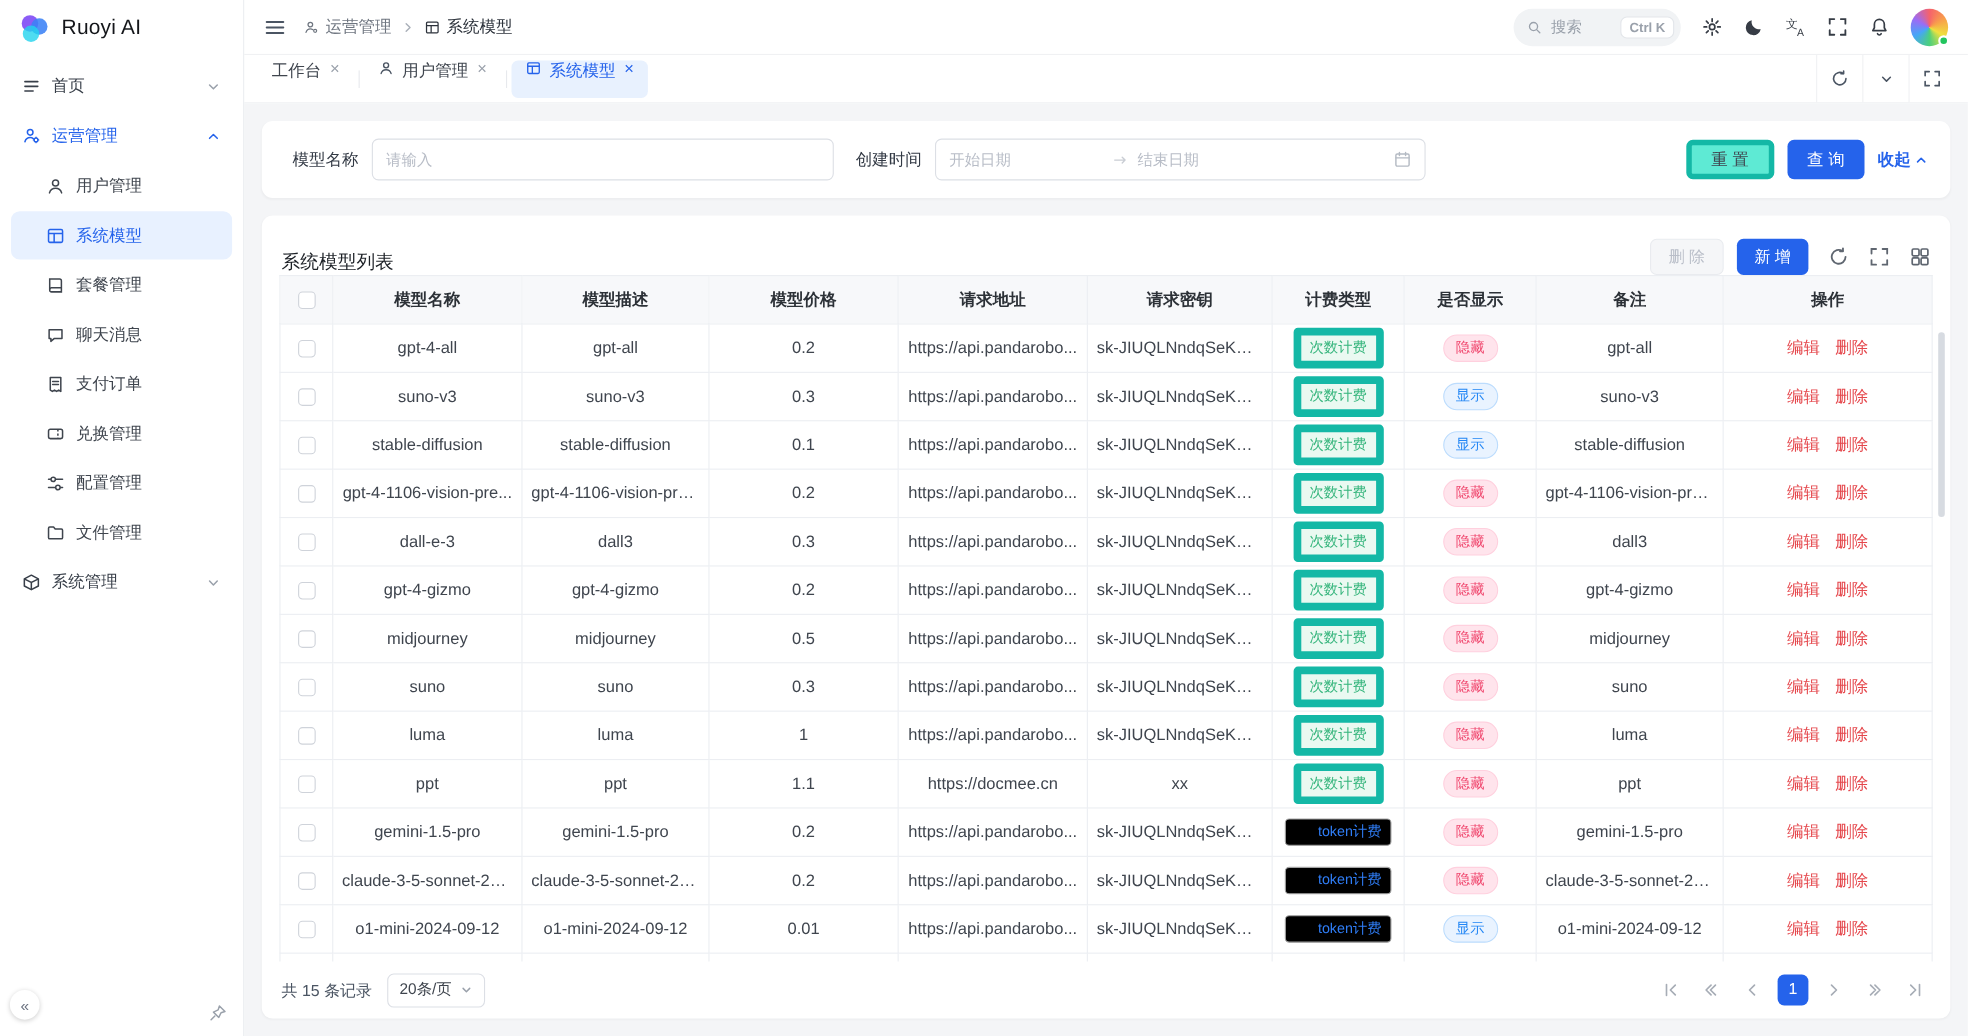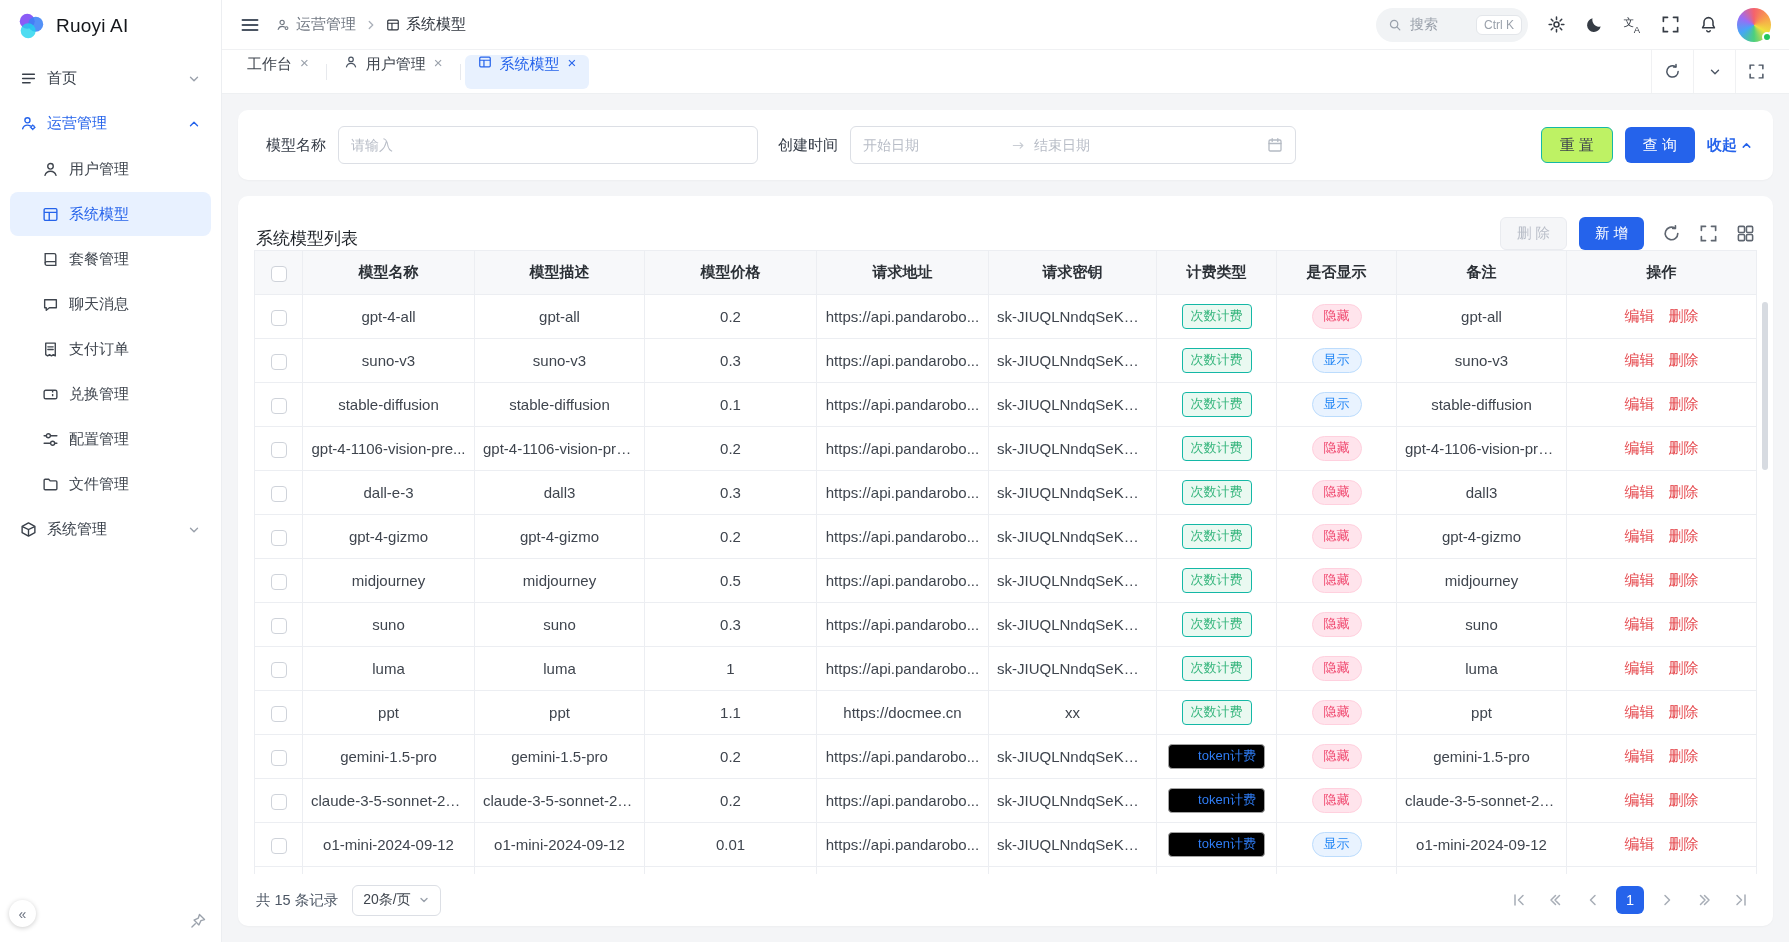--- a/index.html
+++ b/index.html
@@ -29,21 +29,21 @@
   .main { flex:1; display:flex; flex-direction:column; min-width:0; }
   .topbar { height:50px; background:#fff; border-bottom:1px solid #f0f1f3; display:flex; align-items:center; gap:16px; padding:0 18px; }
   .burger { color:#4a5automatic160; width:20px; height:20px; color:#4b5563; cursor:pointer; }
   .breadcrumb { display:flex; align-items:center; gap:8px; font-size:15px; color:#6f7680; }
   .crumb { display:flex; align-items:center; gap:6px; cursor:pointer; }
   .crumb.last { color:#2c323b; }
   .bc-sep { color:#aab0b9; width:14px; height:14px; }
   .topbar-right { margin-left:auto; display:flex; align-items:center; gap:19px; }
   .search-pill { width:152px; height:34px; background:#f1f3f5; border-radius:17px; display:flex; align-items:center; gap:8px; padding:0 6px 0 12px; color:#9aa1ab; cursor:pointer; }
   .search-pill .ph { font-size:14px; flex:1; }
-  .kbd { background:#fff; border:1px solid #e3e6ea; border-radius:6px; font-size:12px; color:#9aa1ab; padding:2px 7px; }
+  .kbd { background:#fff; border:1px solid #e3e6ea; border-radius:6px; font-size:12px; color:#9aa1ab; padding:2px 7px;font-weight:bold; }
   .top-icon { width:19px; height:19px; color:#363c45; cursor:pointer; }
   .avatar-wrap { position:relative; width:34px; height:34px; cursor:pointer; }
   .avatar { width:34px; height:34px; border-radius:50%; background:conic-gradient(#f5626c,#f8a04b,#efe13e,#4cd07d,#46a6f7,#9a6cf5,#f5626c); }
   .status-dot { position:absolute; right:-1px; bottom:0; width:10px; height:10px; border-radius:50%; background:#22c55e; border:2px solid #fff; }
 
   
   .tabsbar { height:44px; background:#fff; border-bottom:1px solid #eef0f2; display:flex; align-items:center; padding:0 12px; gap:4px; }
   .tab { height:34px; display:flex; align-items:flex-start; gap:8px; padding:0 13px; border-radius:6px; font-size:15px; color:#3f454e; cursor:pointer; }
   .tab .x { color:#9aa1ab; font-size:15px; line-height:1; cursor:pointer; }
   .tab.active { background:#e8f1fe; color:var(--primary); }
@@ -62,41 +62,41 @@
   .f-label { font-size:15px; color:#333a45; white-space:nowrap; margin-left:8px; }
   .f-input { width:420px; height:38px; border:1px solid #dcdfe5; border-radius:6px; padding:0 12px; font-size:14px; color:#333; outline:none; font-family:inherit; }
   .f-input::placeholder { color:#b8bdc7; }
   .date-range { width:446px; height:38px; border:1px solid #dcdfe5; border-radius:6px; display:flex; align-items:center; gap:8px; padding:0 12px; }
   .date-in { border:none; outline:none; width:140px; font-size:14px; color:#333; font-family:inherit; }
   .date-in::placeholder { color:#b8bdc7; }
   .date-arrow { color:#c9cdd4; width:15px; height:15px; }
   .cal-icon { margin-left:auto; color:#b4bac3; width:16px; height:16px; }
   .f-spacer { flex:1; }
   .btn { height:36px; border-radius:6px; padding:0 18px; font-size:15px; display:inline-flex; align-items:center; justify-content:center; border:none; cursor:pointer; font-family:inherit; white-space:nowrap; }
-  .btn-plain { background:#bef264; border:1px solid #14b8a6; color:#3f454e; }
+  .btn-plain { background:#5eead4; border:5px solid #14b8a6; color:#3f454e; }
   .btn-primary { background:var(--primary); color:#fff; }
   .collapse-link { color:var(--primary); font-size:15px; font-weight:600; display:flex; align-items:center; gap:3px; cursor:pointer; white-space:nowrap; }
   .collapse-link .ic-s { width:13px; height:13px; }
 
   .table-card { flex:1; display:flex; flex-direction:column; overflow:hidden; position:relative; }
   .card-head { height:54px; display:flex; align-items:flex-end; gap:12px; padding:0 18px; }
   .card-title { font-size:17px; color:#1c2026; }
   .card-tools { margin-left:auto; display:flex; align-items:center; gap:12px; }
   .btn-sm { height:33px; padding:0 16px; font-size:14.5px; }
   .btn-disabled { background:#f5f6f8; color:#b9bec8; border:1px solid #e9ebef; cursor:not-allowed; }
   .tool-icon { width:19px; height:19px; color:#5f6670; cursor:pointer; margin-left:6px; }
 
   .table-wrap { flex:1; overflow:hidden; padding:0 16px; position:relative; }
   table { width:100%; border-collapse:collapse; table-layout:fixed; font-size:15px; }
   th,td { border:1px solid #eceef2; height:44px; text-align:center; padding:0 8px; white-space:nowrap; overflow:hidden; text-overflow:ellipsis; }
   thead th { background:#f7f8fa; color:#2c3137; font-weight:700; font-size:15px; }
   td { color:#3f454e; }
   .cb { width:16px; height:16px; border:1px solid #cfd3da; border-radius:4px; background:#fff; display:inline-block; vertical-align:middle; cursor:pointer; }
   .badge { display:inline-block; padding:3px 8px; border-radius:4px; font-size:13px; line-height:1.25; }
-  .badge-count { background:#eaf9f1; color:var(--count); border:1px solid #14b8a6; }
+  .badge-count { background:#eaf9f1; color:var(--count); border:7px solid #14b8a6; }
   .badge-token { background:#000000; color:var(--token); border:1px solid #a3a3a3;padding-left:29px; }
   .badge-hide { background:#ffe4ec; color:var(--hide); border:1px solid #ffd0de; border-radius:999px; padding:3px 11px; }
   .badge-show { background:#e9f3ff; color:var(--show); border:1px solid #bcdcfd; border-radius:999px; padding:3px 11px; }
   .op-link { color:var(--link); margin:0 7px; cursor:pointer; }
   .vscroll { position:absolute; right:5px; top:52px; width:6px; height:168px; border-radius:3px; background:#d7dbe1; }
 
   .pager { height:52px; display:flex; align-items:center; gap:14px; padding:0 18px; }
   .total-text { font-size:14.5px; color:#4b5563; }
   .page-size { height:31px; border:1px solid #dcdfe5; border-radius:6px; display:flex; align-items:center; gap:7px; padding:0 10px; font-size:14px; color:#3f454e; cursor:pointer; }
   .page-size .ic-s { width:12px; height:12px; color:#9aa1ab; }

